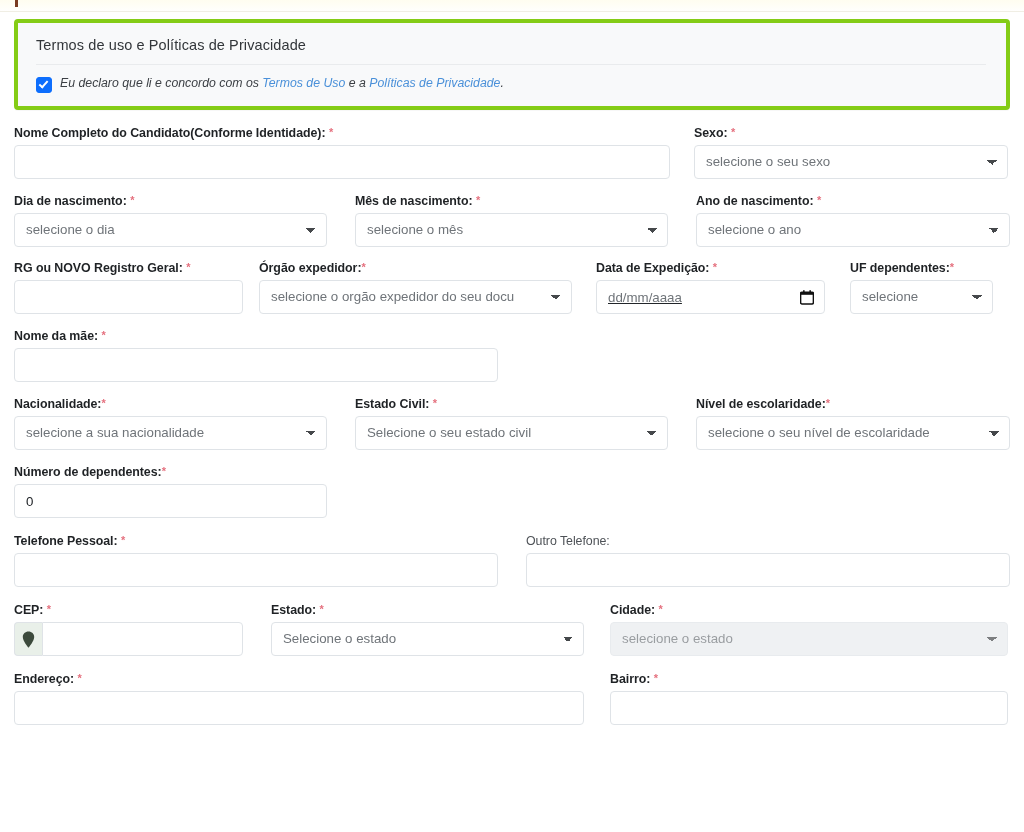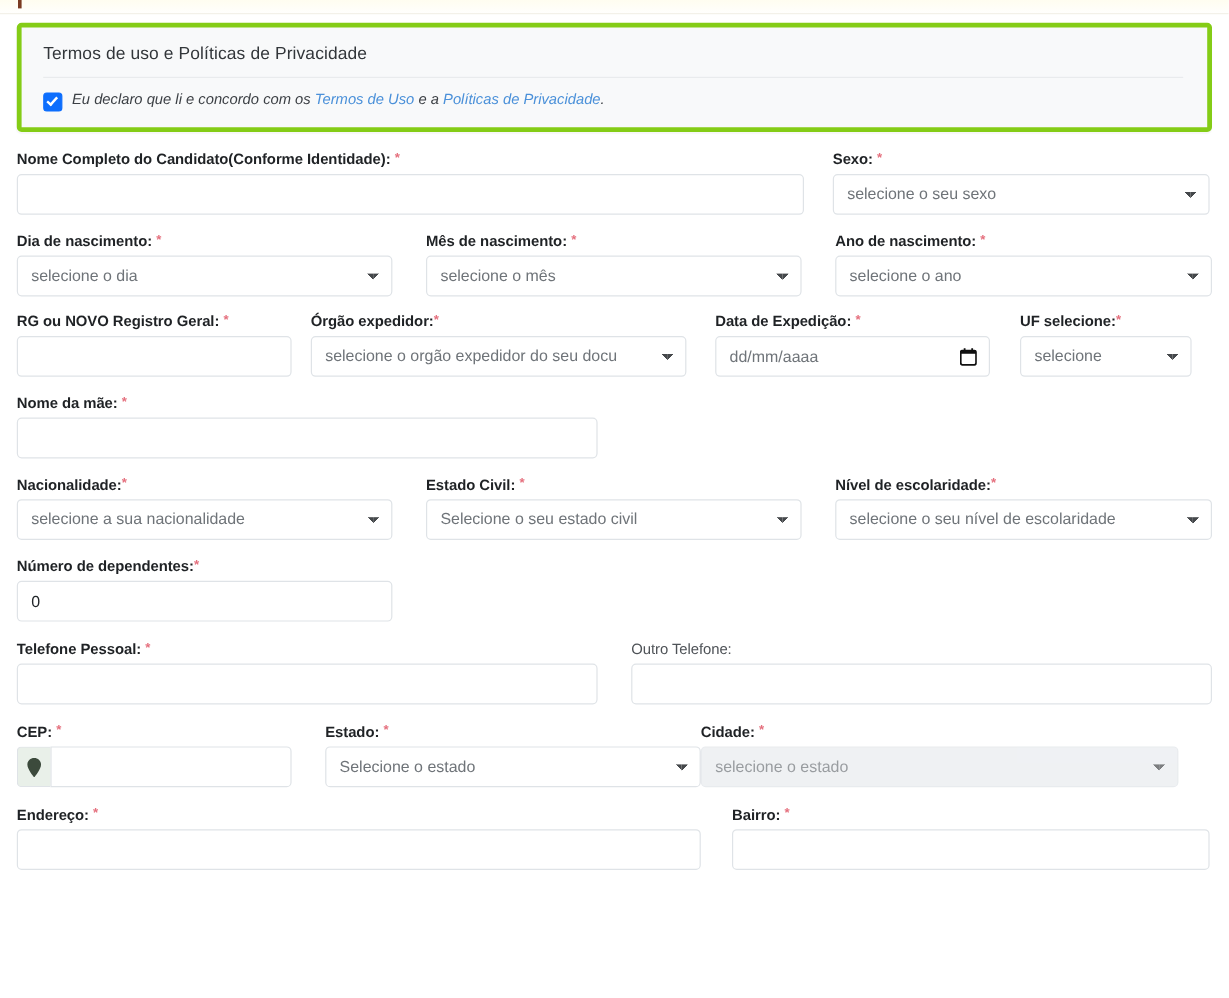--- a/index.html
+++ b/index.html
@@ -162,21 +162,21 @@
     background-size: 5px 5px, 5px 5px;
     background-repeat: no-repeat;
   }
   select.ctl.disabled {
     background-color: #e9ecef;
     color: #6f7479;
   }
 
   
   .date-wrap { position: relative; }
-  .date-wrap input { padding-right: 52px; }
+  .date-wrap input { padding-right: 52px; text-decoration: underline; }
   .cal-ico {
     position: absolute;
     right: 11px; top: 9px;
     width: 14px; height: 15px;
     pointer-events: none;
   }
 
   
   .input-group { display: flex; width: 100%; }
   .ig-addon {
@@ -268,21 +268,21 @@
         <span class="cal-ico" style="top:29px;">
           <svg width="14" height="15" viewBox="0 0 14 15">
             <rect x="0.6" y="2.2" width="12.8" height="11.8" rx="1.4" fill="none" stroke="#101010" stroke-width="1.5"></rect>
             <rect x="0.6" y="2.2" width="12.8" height="2.6" fill="#101010"></rect>
             <rect x="3.1" y="0.2" width="1.5" height="3.2" fill="#101010"></rect>
             <rect x="9.4" y="0.2" width="1.5" height="3.2" fill="#101010"></rect>
           </svg>
         </span>
       </div>
       <div class="field" style="width:143px;margin-left:25px;">
-        <label class="lbl"><span>UF selecione:</span><span class="req">*</span></label>
+        <label class="lbl"><span>UF dependentes:</span><span class="req">*</span></label>
         <select class="ctl">
           <option>selecione</option>
         </select>
       </div>
     </div>
 
 
     <div class="row" style="margin-top:15px;">
       <div class="field" style="width:484px;">
         <label class="lbl"><span>Nome da mãe:</span> <span class="req">*</span></label>
@@ -340,21 +340,21 @@
           </span>
           <input class="ctl" type="text" value="" style="">
         </div>
       </div>
       <div class="field" style="width:313px;margin-left:28px;">
         <label class="lbl"><span>Estado:</span> <span class="req">*</span></label>
         <select class="ctl">
           <option>Selecione o estado</option>
         </select>
       </div>
-      <div class="field" style="width:398px;">
+      <div class="field" style="width:398px;margin-left:26px;">
         <label class="lbl"><span>Cidade:</span> <span class="req">*</span></label>
         <select class="ctl disabled" disabled="">
           <option>selecione o estado</option>
         </select>
       </div>
     </div>
 
     <div class="row" style="margin-top:16px;">
       <div class="field" style="width:570px;">
         <label class="lbl"><span>Endereço:</span> <span class="req">*</span></label>

